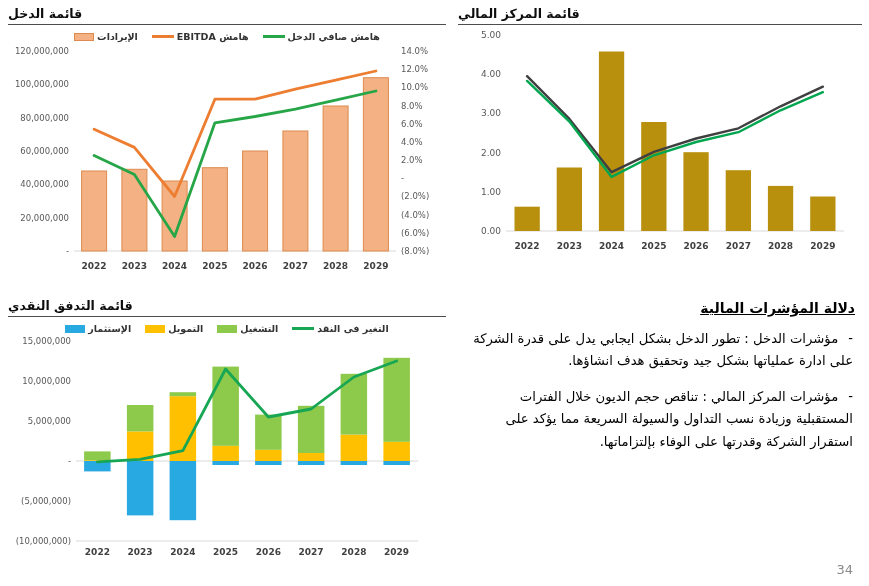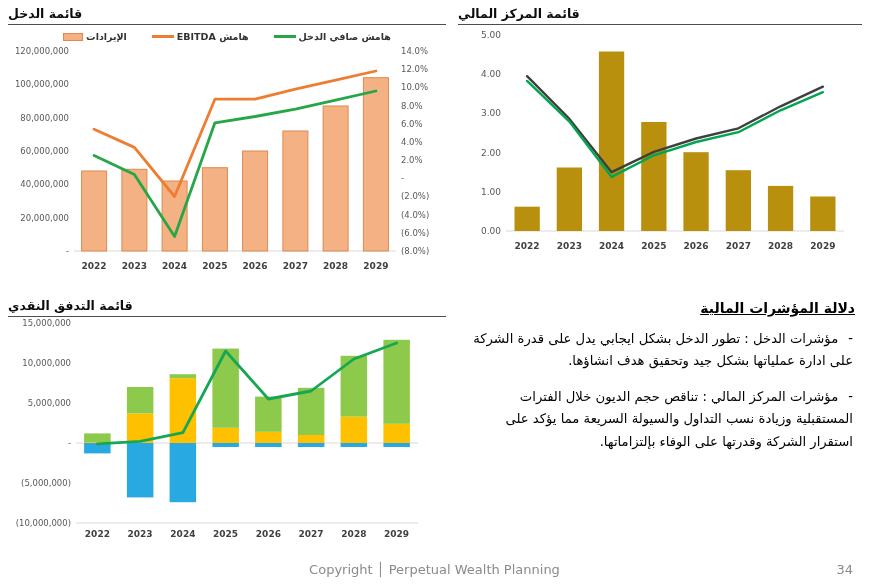--- a/index.html
+++ b/index.html
@@ -1,21 +1,21 @@
 <!DOCTYPE html>
 <html lang="ar"><head>
 <meta charset="utf-8">
 <style>
   html,body{margin:0;padding:0;background:#fff;}
   body{width:869px;height:586px;position:relative;overflow:hidden;
        font-family:"DejaVu Sans",sans-serif;-webkit-font-smoothing:antialiased;}
   .panel{position:absolute;}
   .panel-title{font-size:12.5px;font-weight:bold;color:#0d0d0d;text-align:left;
                padding:2px 2px 3px 0;border-bottom:1.5px solid #4d4d4d;direction:rtl;}
-  .legend{display:flex;justify-content:center;align-items:center;gap:25px;
+  .legend{display:flex;justify-content:center;align-items:center;gap:14px;
           margin:5px 0 0 0;font-size:9.5px;font-weight:bold;color:#333;height:13px;}
   .legend-item{display:flex;align-items:center;white-space:nowrap;}
   .sw-bar{display:inline-block;width:20px;height:8px;margin-right:3px;box-sizing:border-box;}
   .sw-line{display:inline-block;width:22px;height:3px;margin-right:3px;}
   svg text{font-family:"DejaVu Sans",sans-serif;}
   .chart-svg{display:block;}
   
   .ind-heading{font-size:14px;font-weight:bold;color:#000;text-align:right;direction:rtl;
                text-decoration:underline;margin:0 2px 12px 0;}
   .bullet{direction:rtl;text-align:right;font-size:13.2px;color:#000;line-height:1.7;
@@ -114,20 +114,38 @@
       <text x="195.9" y="224" text-anchor="middle" font-size="9" font-weight="600" fill="#404040">2025</text>
       <text x="238.1" y="224" text-anchor="middle" font-size="9" font-weight="600" fill="#404040">2026</text>
       <text x="280.4" y="224" text-anchor="middle" font-size="9" font-weight="600" fill="#404040">2027</text>
       <text x="322.6" y="224" text-anchor="middle" font-size="9" font-weight="600" fill="#404040">2028</text>
       <text x="364.9" y="224" text-anchor="middle" font-size="9" font-weight="600" fill="#404040">2029</text>
     </svg>
 </div>
 
 <div class="panel" style="left:8px;top:296px;width:438px;">
   <div class="panel-title">قائمة التدفق النقدي</div>
+  <div class="legend">
+      <span class="legend-item">
+        <span class="sw-bar" style="background: rgb(41, 169, 225);"></span>
+        <span dir="rtl">الإستثمار</span>
+      </span>
+      <span class="legend-item">
+        <span class="sw-bar" style="background: rgb(255, 192, 0);"></span>
+        <span dir="rtl">التمويل</span>
+      </span>
+      <span class="legend-item">
+        <span class="sw-bar" style="background: rgb(141, 201, 75);"></span>
+        <span dir="rtl">التشغيل</span>
+      </span>
+      <span class="legend-item">
+        <span class="sw-line" style="background: rgb(23, 166, 83);"></span>
+        <span dir="rtl">التغير فى النقد</span>
+      </span>
+    </div>
   <svg class="chart-svg" width="436" height="228" viewBox="0 0 436 228">
       <line x1="68" y1="206" x2="410" y2="206" stroke="#D9D9D9" stroke-width="1"></line>
       <line x1="68" y1="126" x2="410" y2="126" stroke="#D9D9D9" stroke-width="1"></line>
       <text x="63" y="9" text-anchor="end" font-size="8.5" fill="#595959">15,000,000</text>
       <text x="63" y="49" text-anchor="end" font-size="8.5" fill="#595959">10,000,000</text>
       <text x="63" y="89" text-anchor="end" font-size="8.5" fill="#595959">5,000,000</text>
       <text x="63" y="129" text-anchor="end" font-size="8.5" fill="#595959">-</text>
       <text x="63" y="169" text-anchor="end" font-size="8.5" fill="#595959">(5,000,000)</text>
       <text x="63" y="209" text-anchor="end" font-size="8.5" fill="#595959">(10,000,000)</text>
       <rect x="76.1" y="126.0" width="26.5" height="10.4" fill="#29A9E1"></rect>
@@ -166,15 +184,14 @@
     </svg>
 </div>
 
 <div class="panel" style="right:12px;top:300px;width:398px;">
   <div class="ind-heading">دلالة المؤشرات المالية</div>
   <p class="bullet"><span class="marker">-</span><span>مؤشرات الدخل : تطور الدخل بشكل ايجابي يدل على قدرة الشركة على ادارة عملياتها بشكل جيد وتحقيق هدف انشاؤها.</span></p>
   <p class="bullet"><span class="marker">-</span><span>مؤشرات المركز المالي : تناقص حجم الديون خلال الفترات المستقبلية وزيادة نسب التداول والسيولة السريعة مما يؤكد على استقرار الشركة وقدرتها على الوفاء بإلتزاماتها.</span></p>
 </div>
 
 <div class="footer">
-  <div class="copy">Copyright │ Perpetual Wealth Planning</div>
   <div class="pageno">34</div>
 </div>
 
 </body></html>

